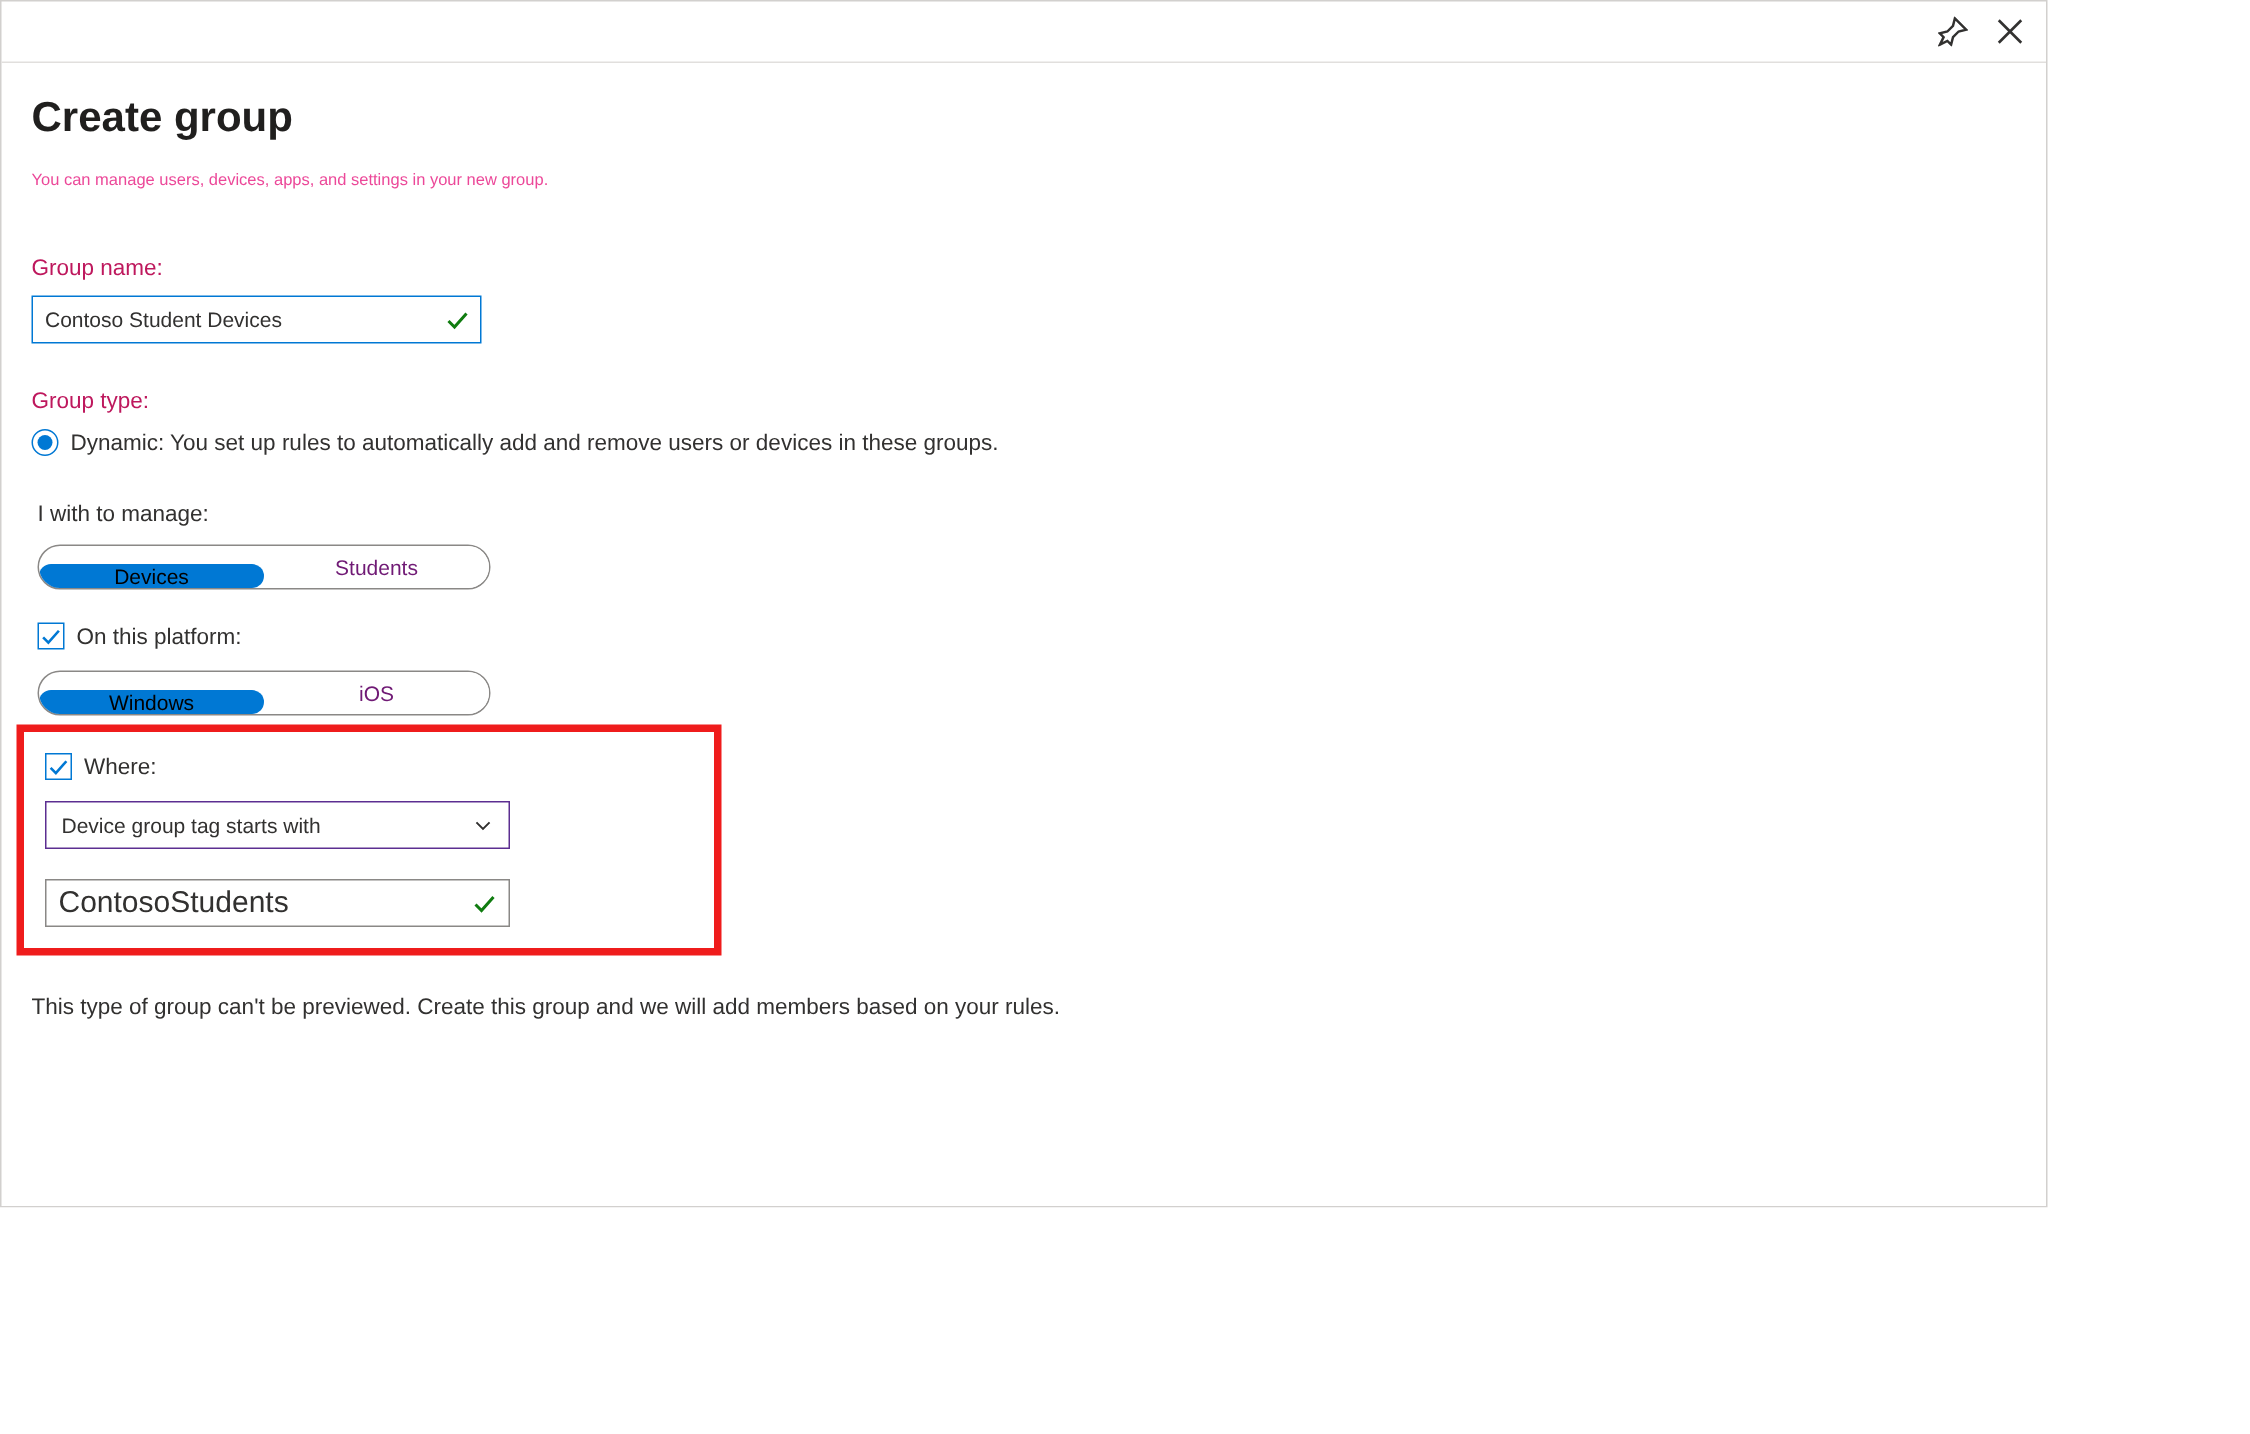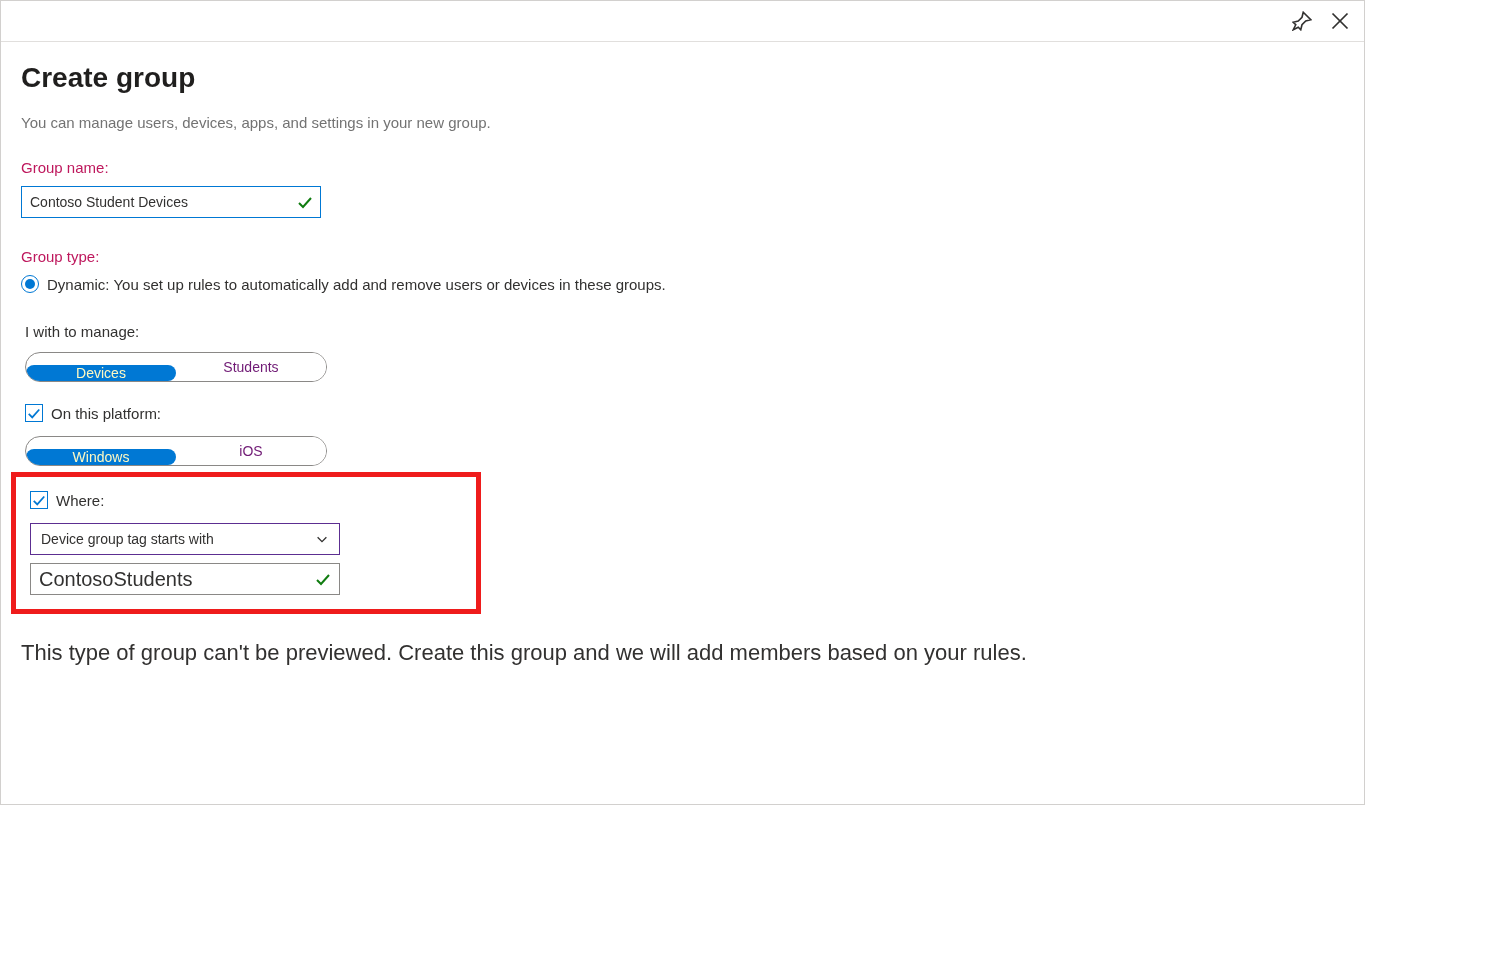--- a/index.html
+++ b/index.html
@@ -38,23 +38,23 @@
     .content {
       padding: 20px 20px 20px 20px;
     }
     h1 {
       font-size: 28px;
       font-weight: 600;
       margin-bottom: 20px;
       color: #201f1e;
     }
     .subtitle {
-      font-size: 15px;
-      color: #737373;
-      margin-bottom: 28px;
+      font-size: 11px;
+      color: #ec4899;
+      margin-bottom: 44px;
     }
     .field-label {
       font-size: 15px;
       color: #be185d;
       margin-bottom: 10px;
       display: block;
     }
     .input-text {
       width: 300px;
       height: 32px;
@@ -109,21 +109,21 @@
       padding: 0 34px;
       display: flex; align-items: center; justify-content: center;
       font-size: 14px;
       cursor: pointer;
       color: #701a75;
       min-width: 150px;
       background: #fff;
     }
     .toggle-opt.active {
       background: #0078d4;
-      color: #fef9c3;
+      color: #000000;
       border-radius: 16px;
       margin-top: 12px;
     }
     .checkbox-row {
       display: flex; align-items: center; gap: 8px;
       margin-bottom: 14px;
     }
     .checkbox {
       width: 18px; height: 18px;
       border: 1.5px solid #0078d4;
@@ -143,38 +143,38 @@
       width: 310px;
       height: 32px;
       border: 1.5px solid #5c2e91;
       display: flex;
       align-items: center;
       justify-content: space-between;
       padding: 0 10px;
       font-size: 14px;
       cursor: pointer;
       background: #fff;
-      margin-bottom: 8px;
+      margin-bottom: 20px;
     }
     .dropdown-caret {
       width: 14px; height: 14px;
     }
     .input-gray {
       width: 310px;
       height: 32px;
       border: 1px solid #8a8886;
       padding: 4px 28px 4px 8px;
       font-size: 20px;
       display: flex;
       align-items: center;
       position: relative;
       background: #fff;
     }
     .footer-note {
-      font-size: 22px;
+      font-size: 15px;
       color: #323130;
       margin-top: 26px;
     }
   </style>
 </head>
 <body>
 
 <div class="container">
   <div class="titlebar">
     <div class="icon-btn">

